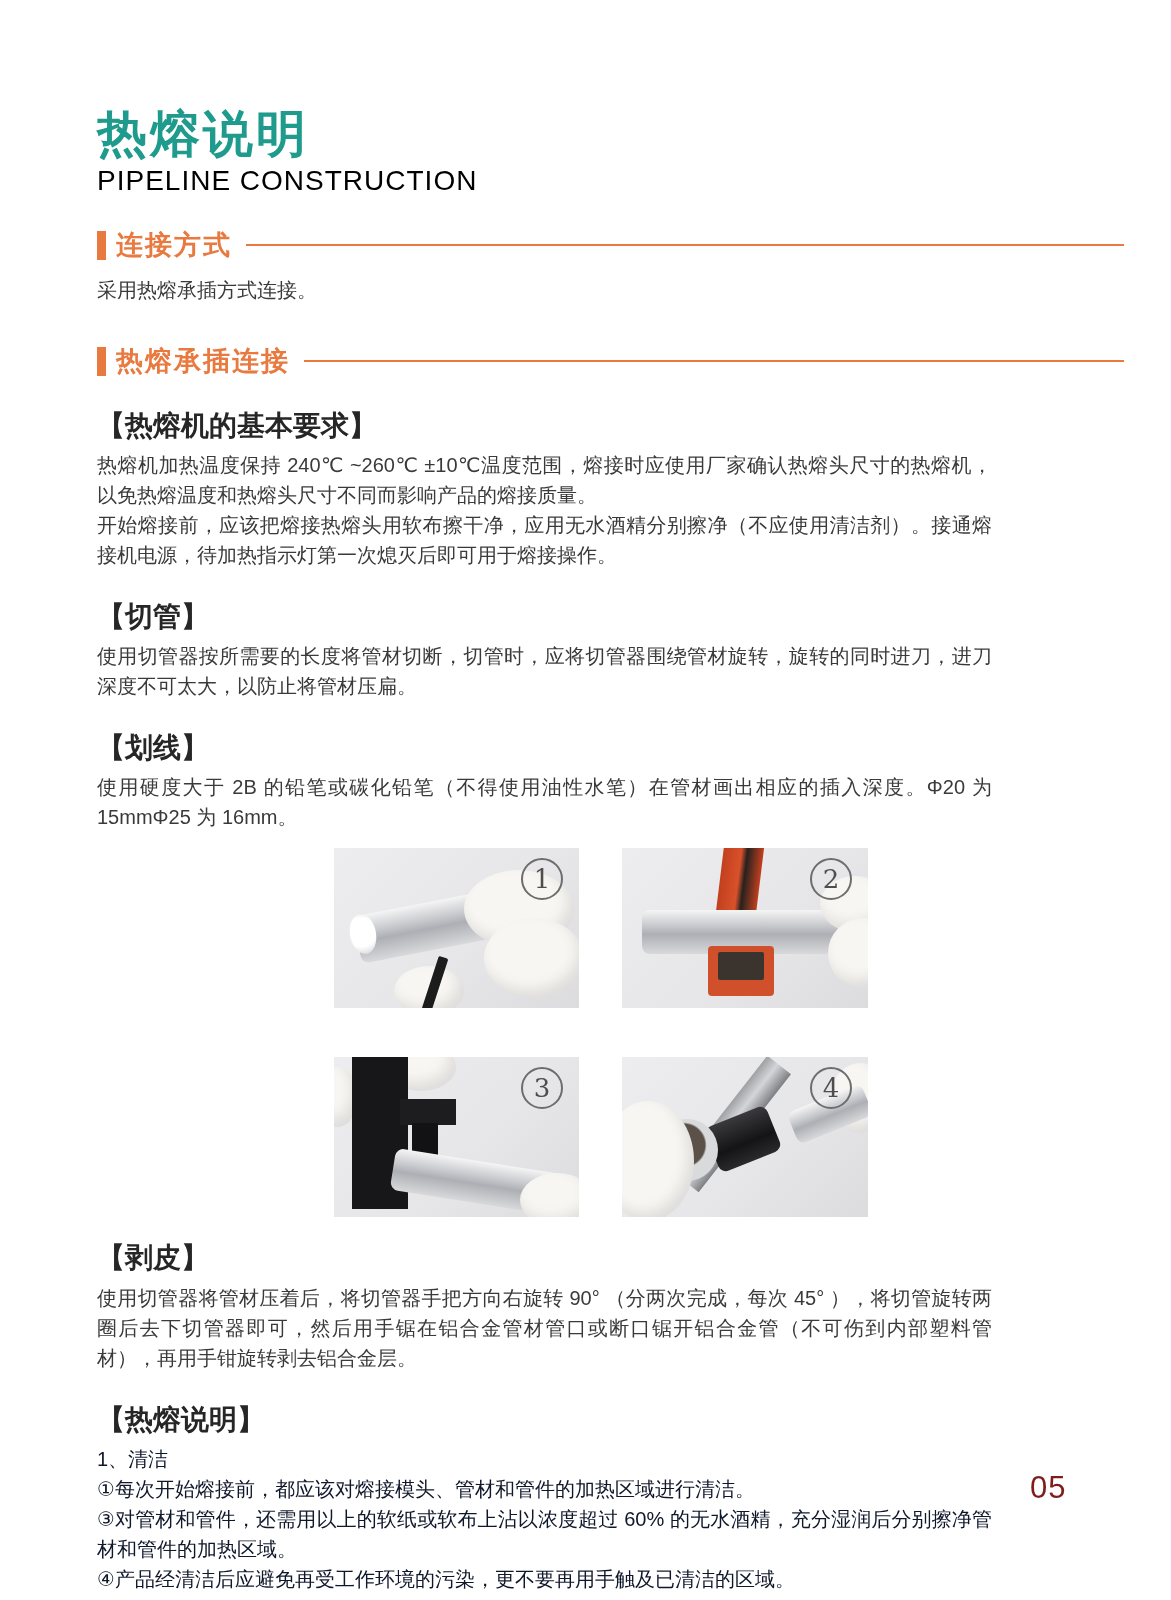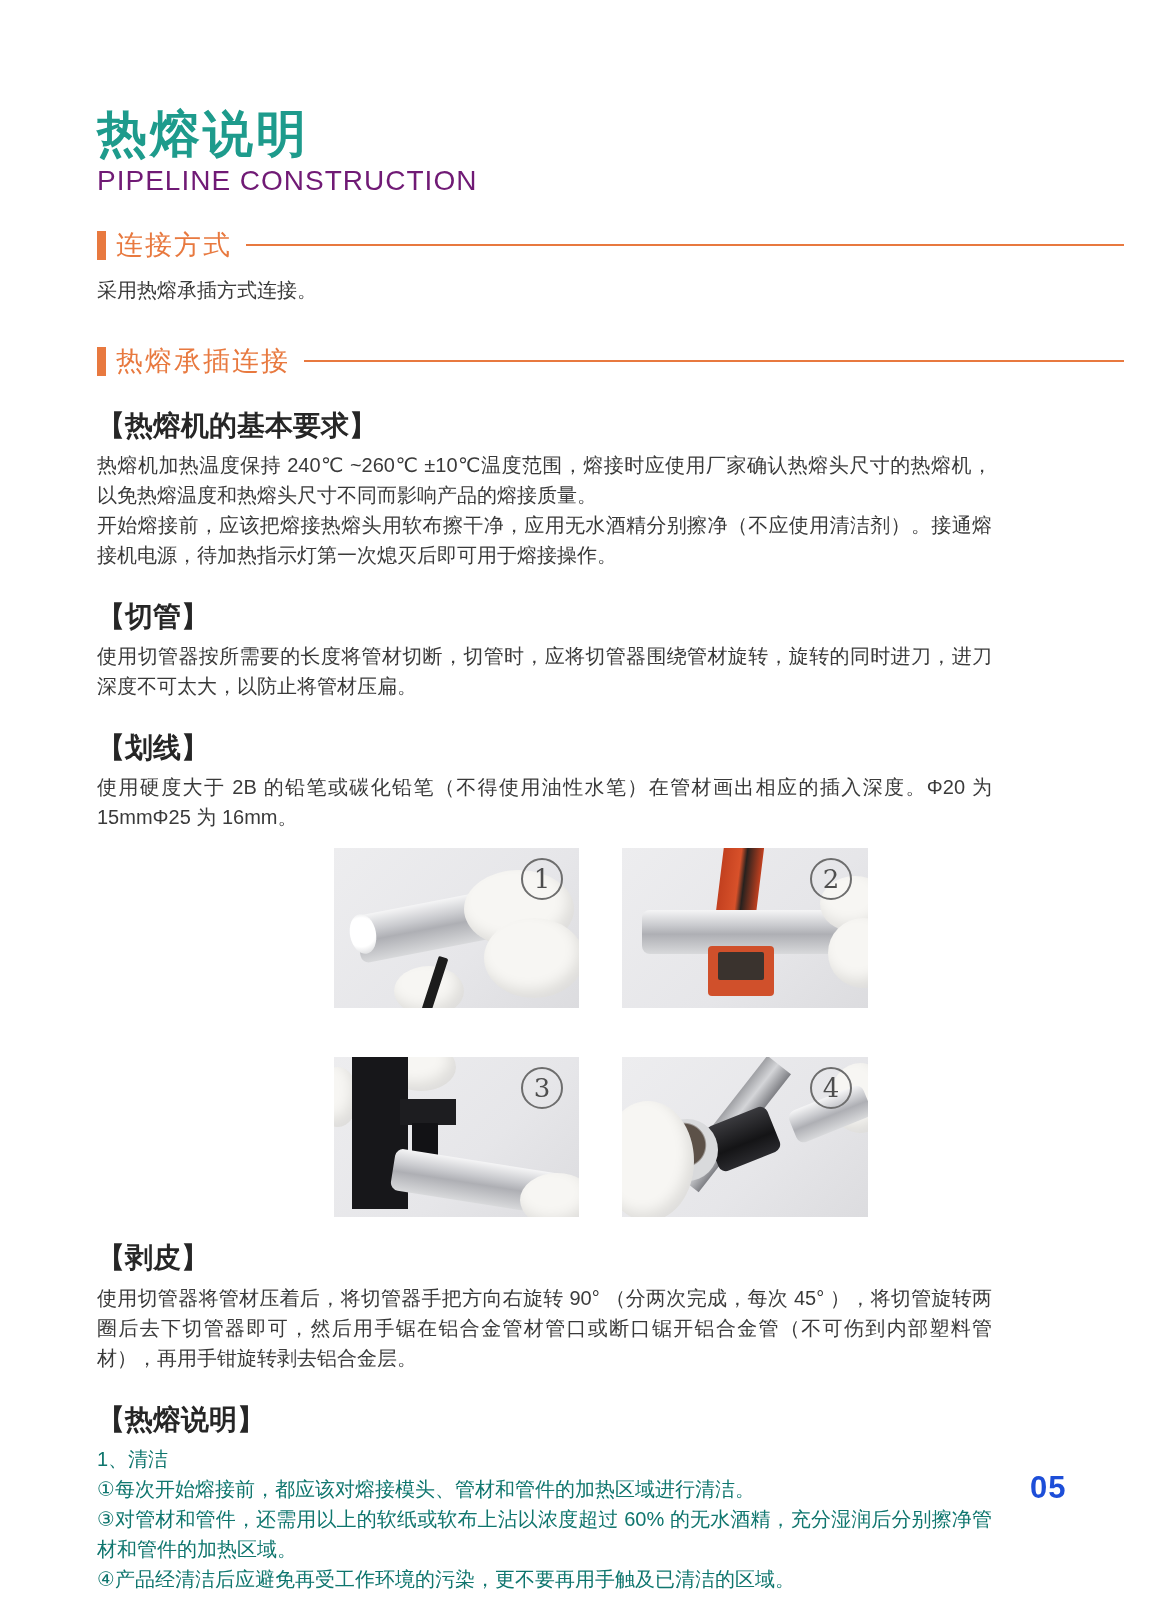--- a/index.html
+++ b/index.html
@@ -8,35 +8,35 @@
     width:1171px; height:1600px;
     position:relative;
     font-family:"Liberation Sans","DejaVu Sans",sans-serif;
     color:#3a3a3a;
     overflow:hidden;
   }
   .content { position:absolute; left:97px; top:106px; width:1027px; }
 
   
   .title-cn { color:#1E9B8C; font-size:50px; font-weight:bold; letter-spacing:3px; line-height:1.12; }
-  .title-en { color:#701a75; font-size:28px; font-weight:400; letter-spacing:1px; margin-top:3px; }
+  .title-en { color:#000000; font-size:28px; font-weight:400; letter-spacing:1px; margin-top:3px; }
 
   
   .section-header { display:flex; align-items:center; margin-top:30px; }
   .section-header .bar { width:9px; height:29px; background:#E8793F; margin-right:10px; flex:none; }
-  .section-header .label { color:#E8793F; font-size:27px; font-weight:400; letter-spacing:2px; white-space:nowrap; }
+  .section-header .label { color:#E8793F; font-size:27px; font-weight:700; letter-spacing:2px; white-space:nowrap; }
   .section-header .rule { flex:1; height:2px; background:#E8793F; margin-left:14px; }
 
   .lead { font-size:20px; line-height:30px; margin-top:12px; }
 
   
   .sub { width:895px; }
   .sub-heading { font-size:28px; font-weight:bold; color:#262626; margin-top:28px; margin-bottom:5px; }
   .sub-body { font-size:20px; line-height:30px; text-align:justify; color:#3a3a3a; }
-  .note-line { font-size:20px; line-height:30px; text-align:justify; color:#0f766e; }
+  .note-line { font-size:20px; line-height:30px; text-align:justify; color:#0f172a; }
 
   
   .photo-grid {
     margin:16px 0 10px 237px;
     width:534px;
     display:grid;
     grid-template-columns:245px 246px;
     column-gap:43px;
     row-gap:49px;
   }
@@ -93,21 +93,21 @@
              background:radial-gradient(circle at 45% 42%, #5c5148 0% 42%, #d9dadc 46% 72%, #9b9ca0 100%); }
   .p4-bar { position:absolute; left:96px; top:-8px; width:30px; height:150px; transform:rotate(38deg);
             background:linear-gradient(90deg,#9fa0a4,#d4d5d8 45%,#7e7f84); }
   .p4-cyl { position:absolute; left:88px; top:58px; width:66px; height:48px; transform:rotate(-22deg);
             background:linear-gradient(to bottom,#3a3a3e,#141416 60%,#2a2a2e); border-radius:8px; }
   .p4-pipe { left:168px; top:40px; width:80px; height:34px; transform:rotate(-22deg); }
 
   
   .page-number {
     position:absolute; left:1030px; top:1470px;
-    color:#1d4ed8; font-size:31px; font-weight:bold; letter-spacing:1px;
+    color:#7f1d1d; font-size:31px; font-weight:normal; letter-spacing:1px;
   }
 </style>
 </head>
 <body>
 
 <div class="content">
 
   <div class="title-cn">热熔说明</div>
   <div class="title-en">PIPELINE CONSTRUCTION</div>
 

